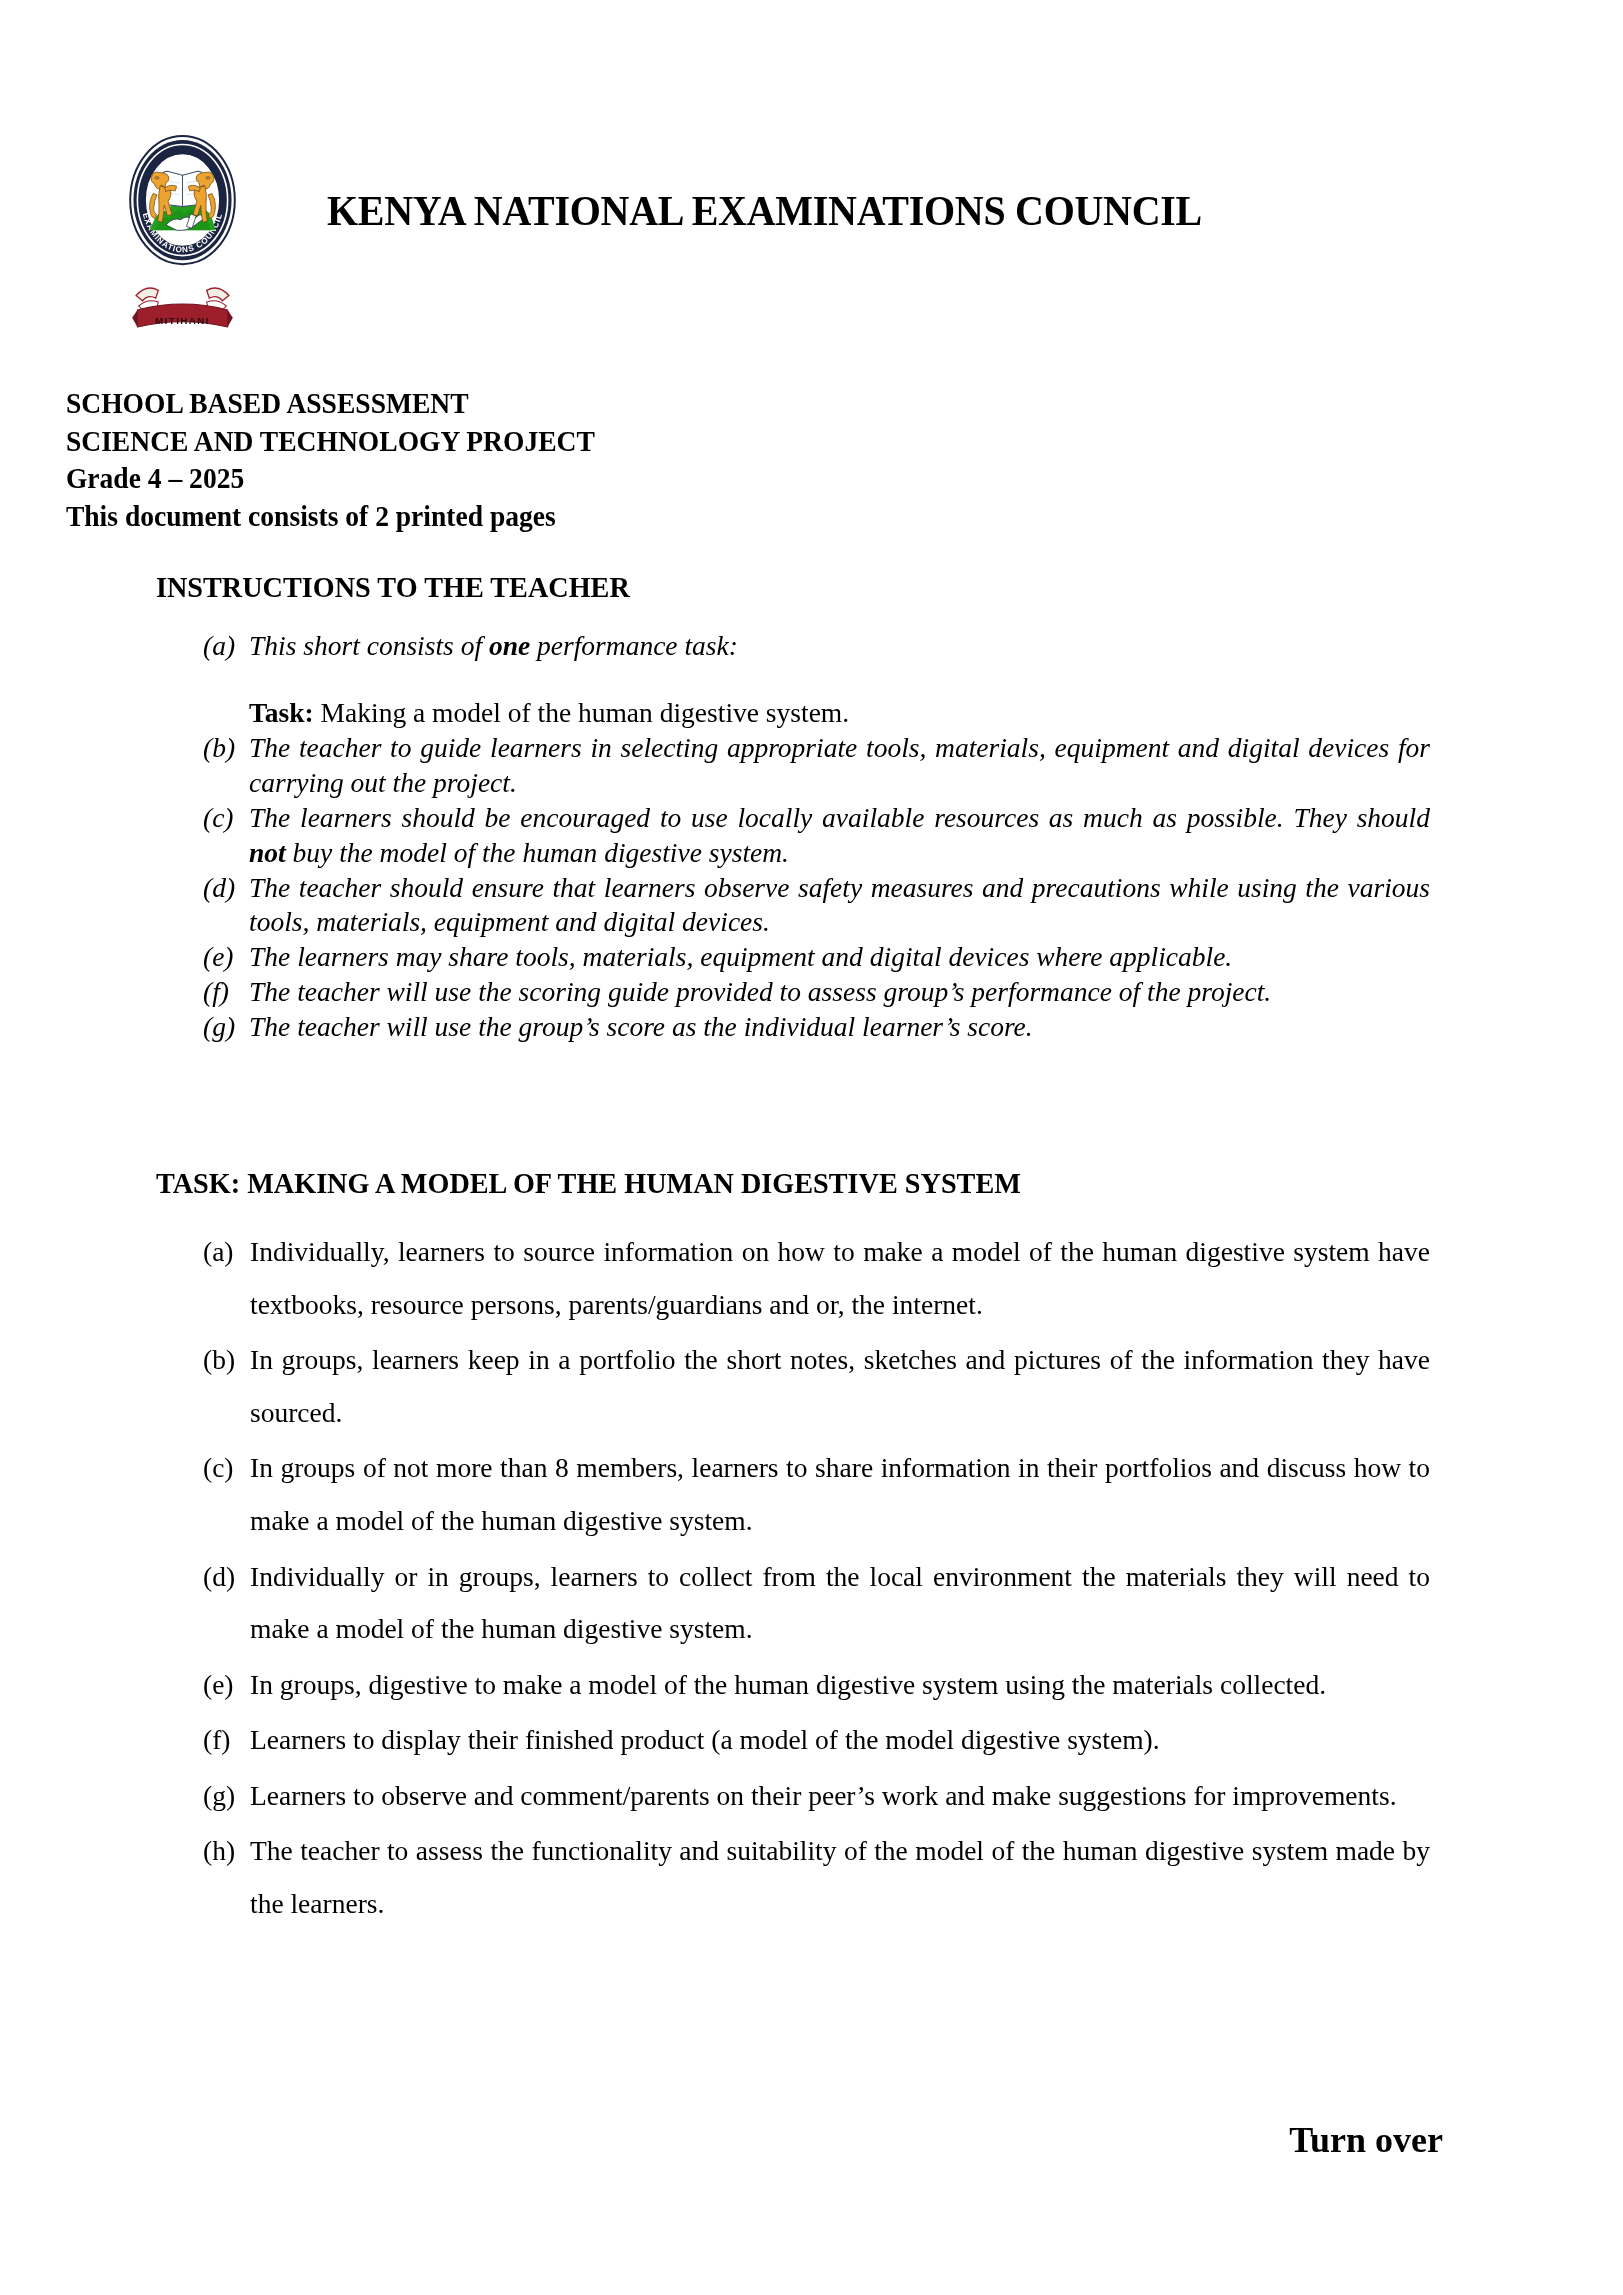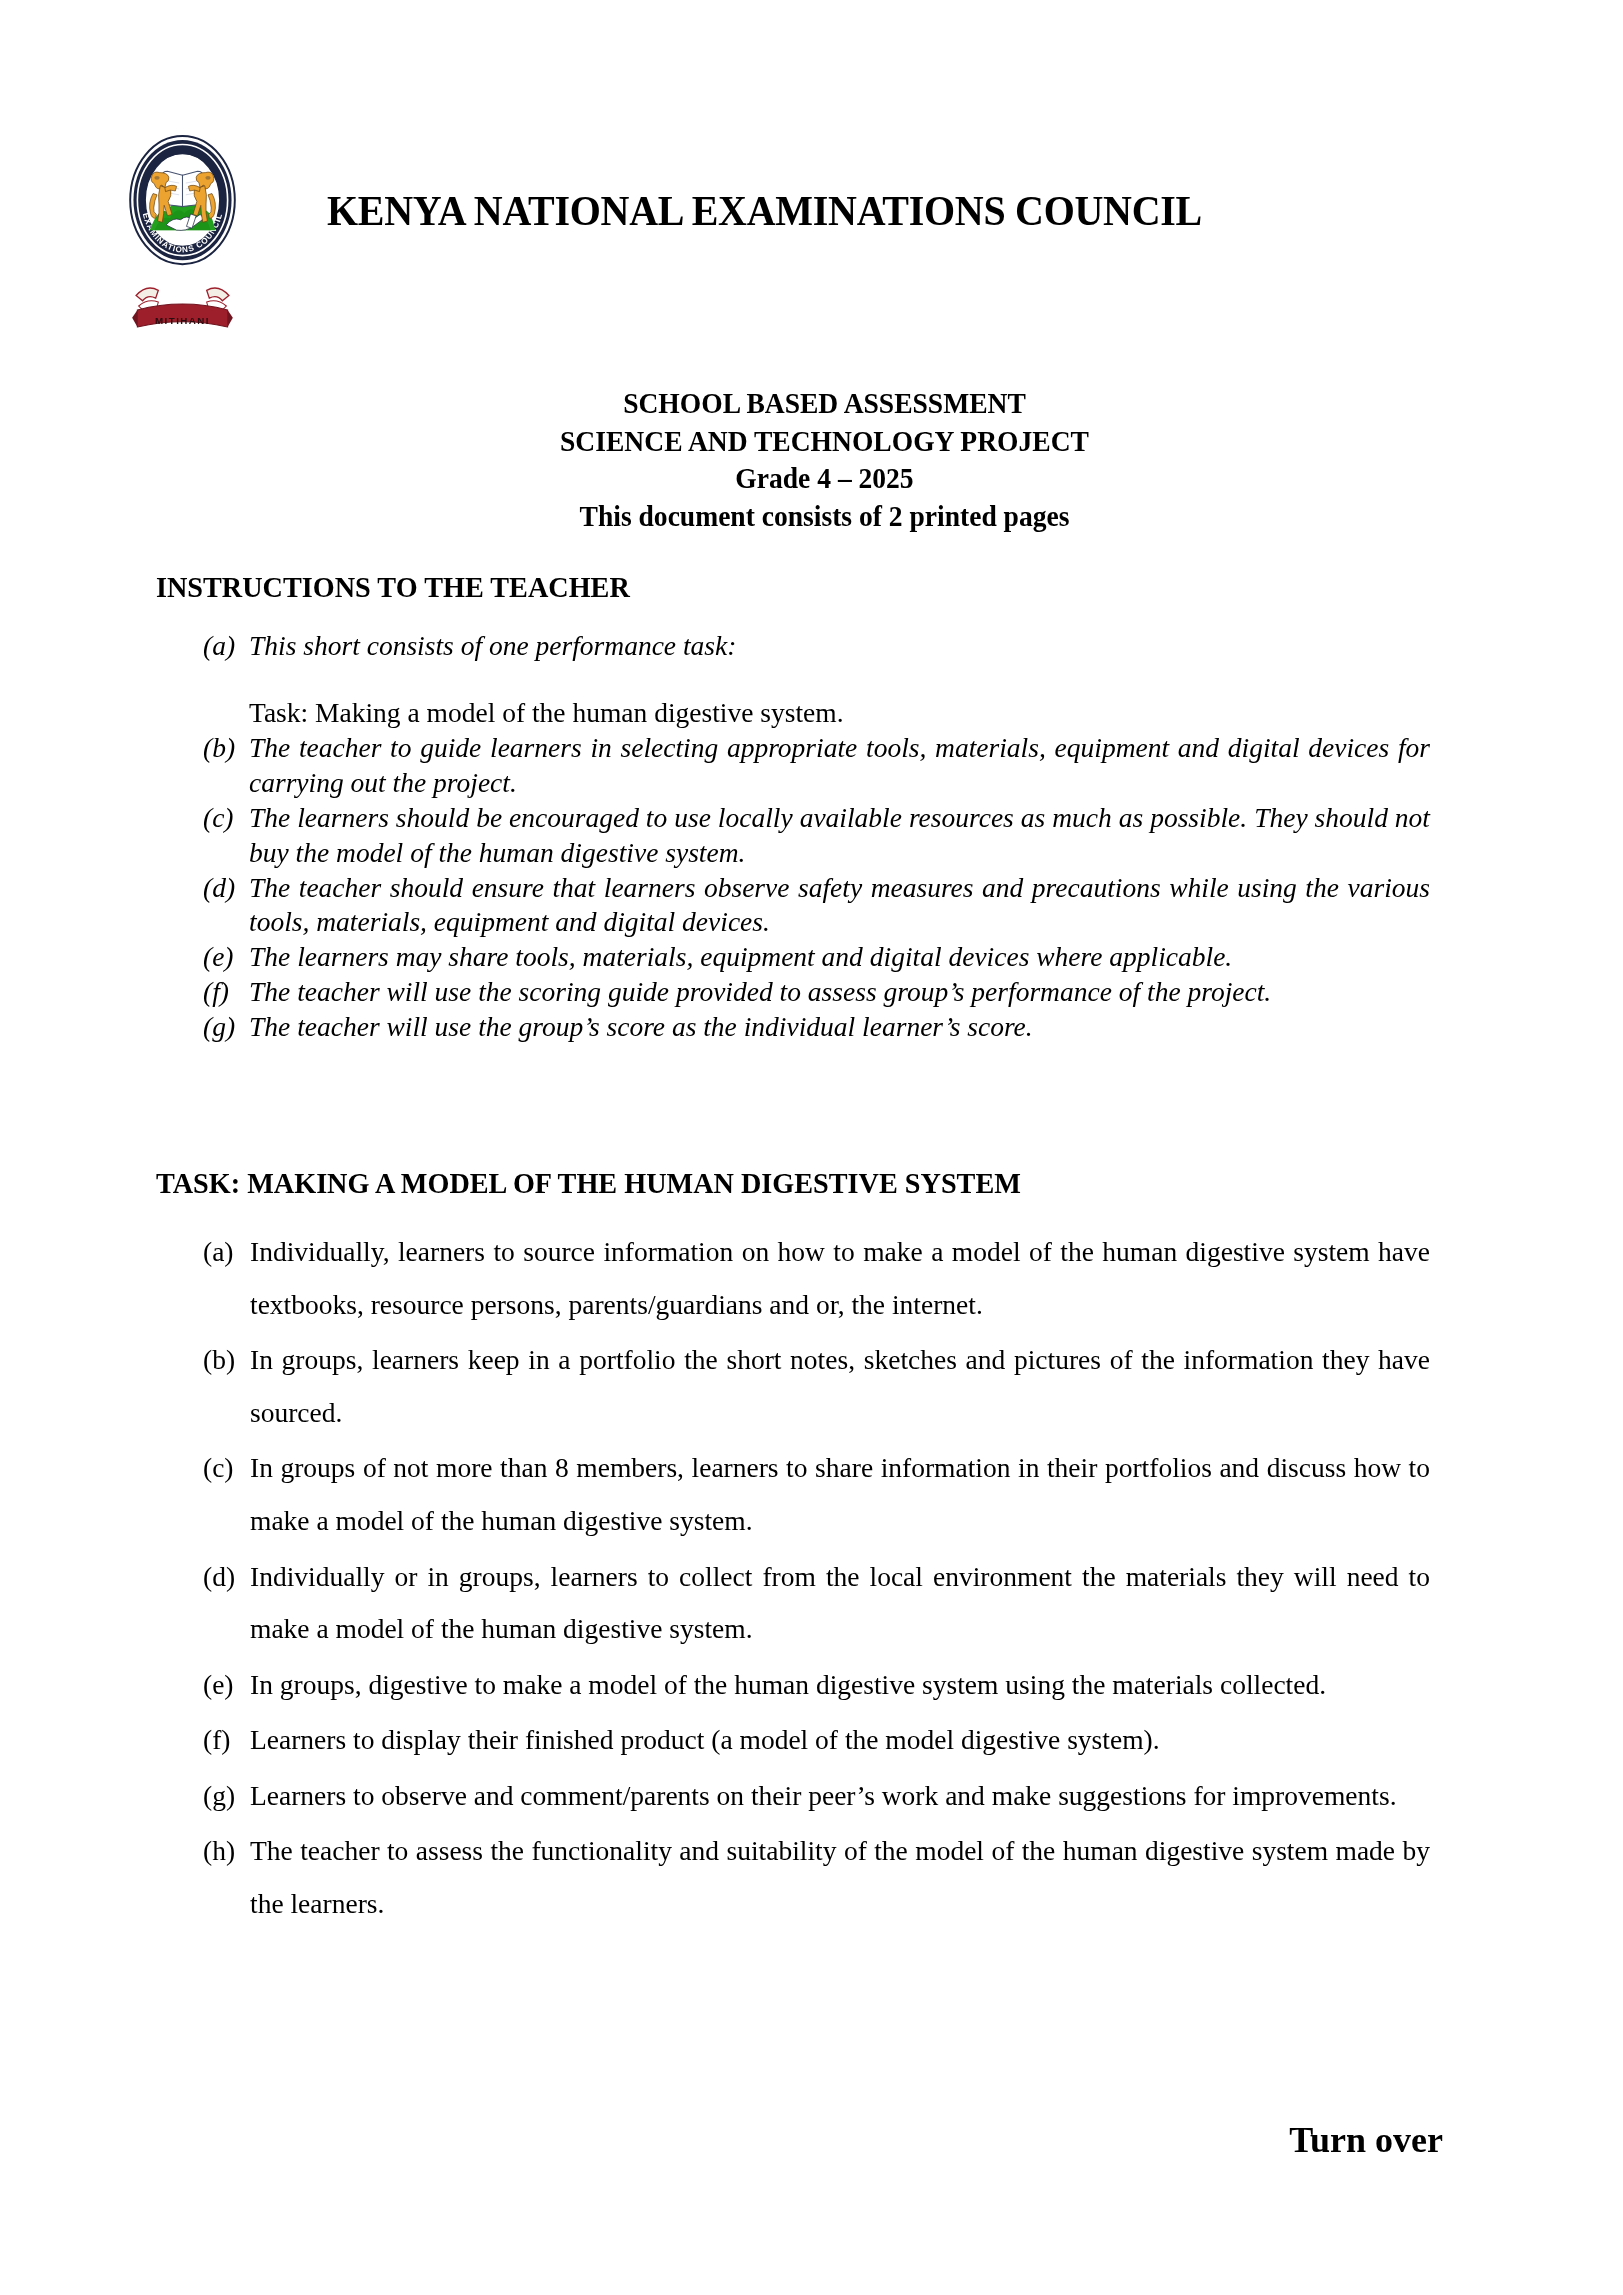--- a/index.html
+++ b/index.html
@@ -46,21 +46,20 @@
     transform-origin: left center;
     line-height: 1;
   }
 
   
   .subtitle-block {
     position: absolute;
     left: 0;
     top: 385px;
     width: 1623px;
-    text-align: center;
     line-height: 1.30;
   }
   .subtitle-block .sline {
     display: block;
     font-weight: bold;
     font-size: 29px;
     transform: scaleX(0.95);
   }
   .subtitle-block .sline.s1 { margin-left: 26px; }
   .subtitle-block .sline.s2 { margin-left: 26px; }
@@ -104,21 +103,21 @@
     text-align: justify;
     text-justify: inter-word;
   }
   .instructions .subline {
     font-style: normal;
     font-weight: bold;
     display: block;
     margin-left: 0;
     margin-top: 32px;
   }
-  .instructions b { font-weight: normal; }
+  .instructions b { font-weight: bold; }
 
   
   .tasklist {
     position: absolute;
     left: 203px;
     top: 1226px;
     width: 1227px;
   }
   .tasklist .row {
     display: flex;

